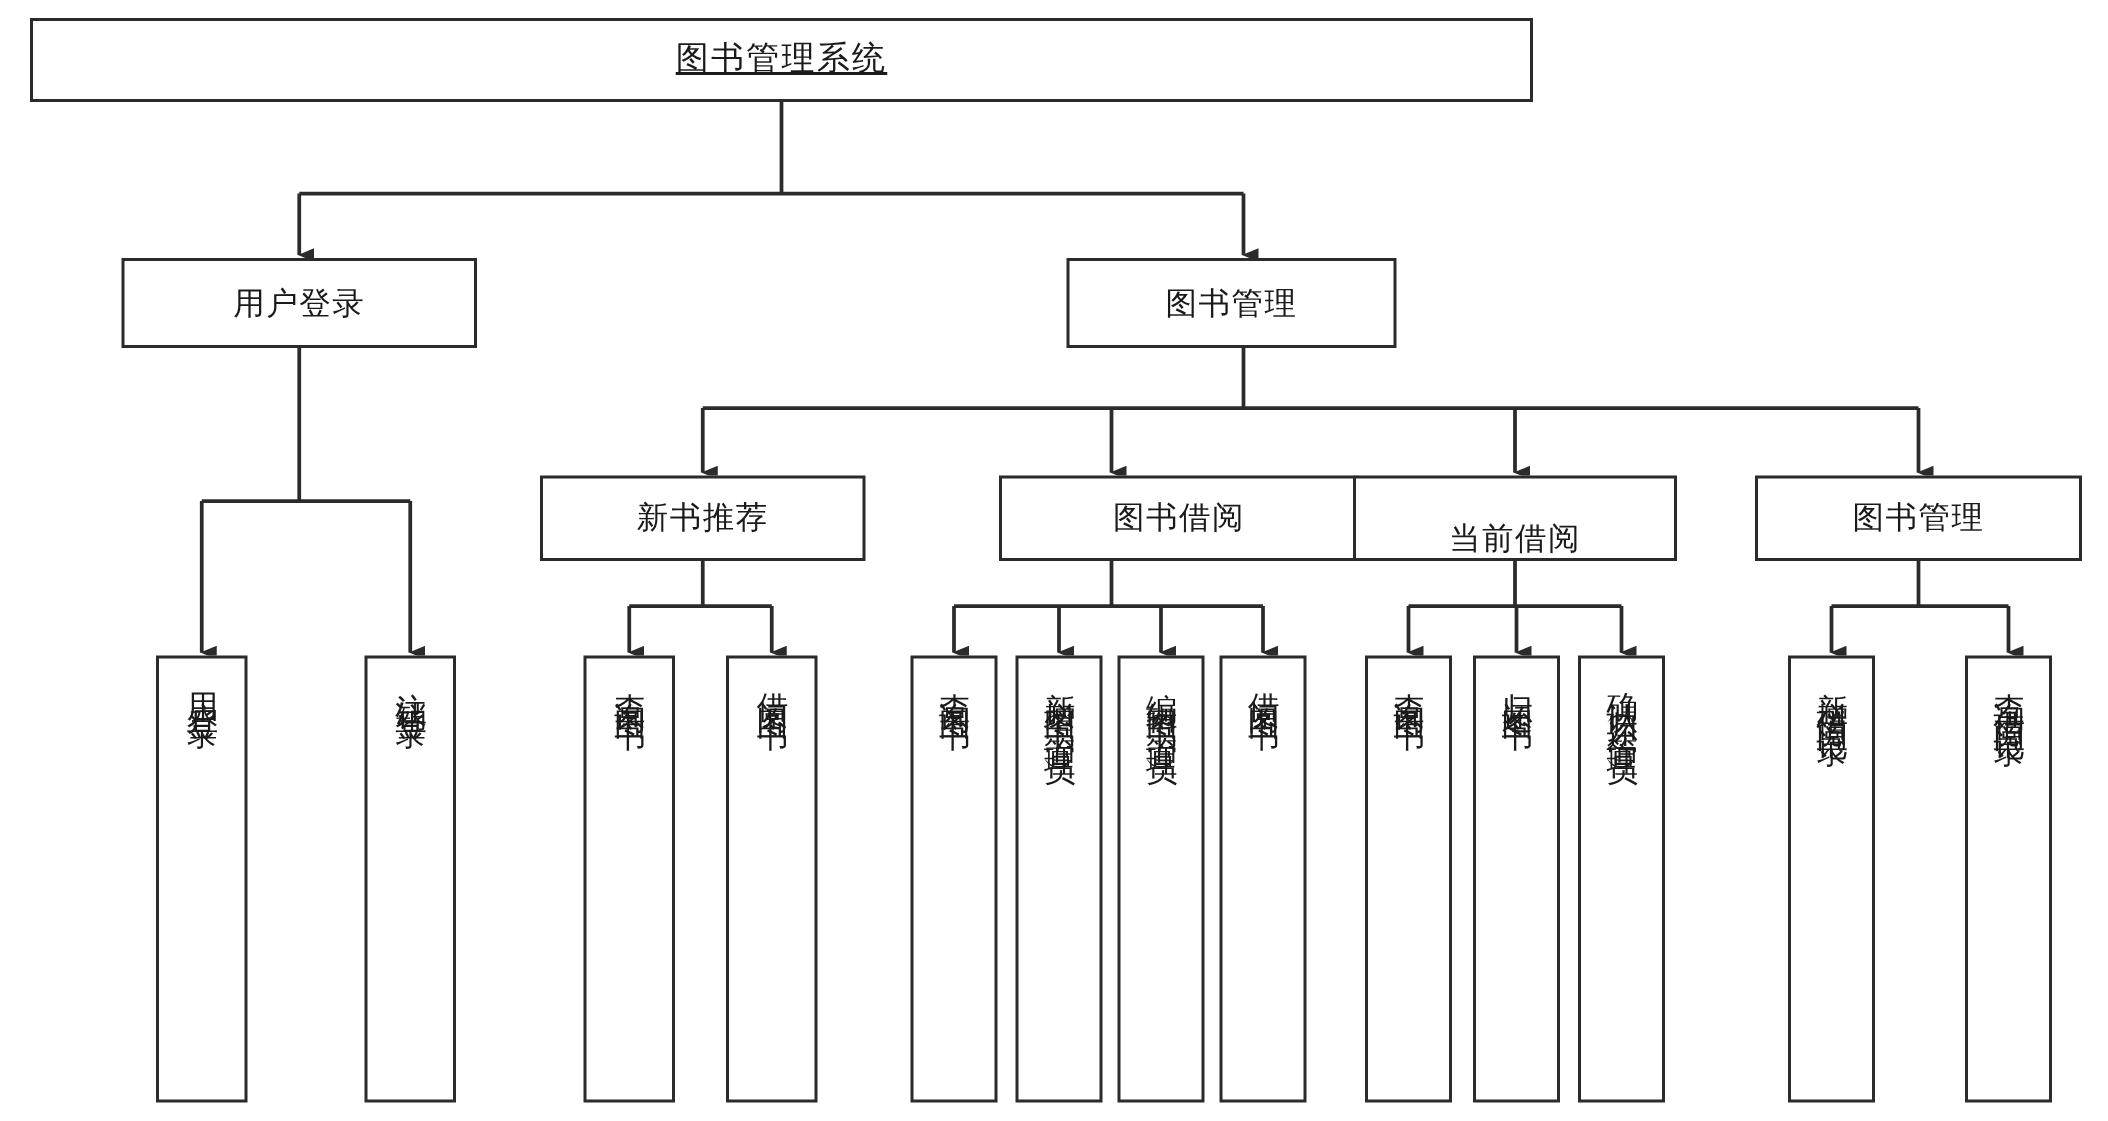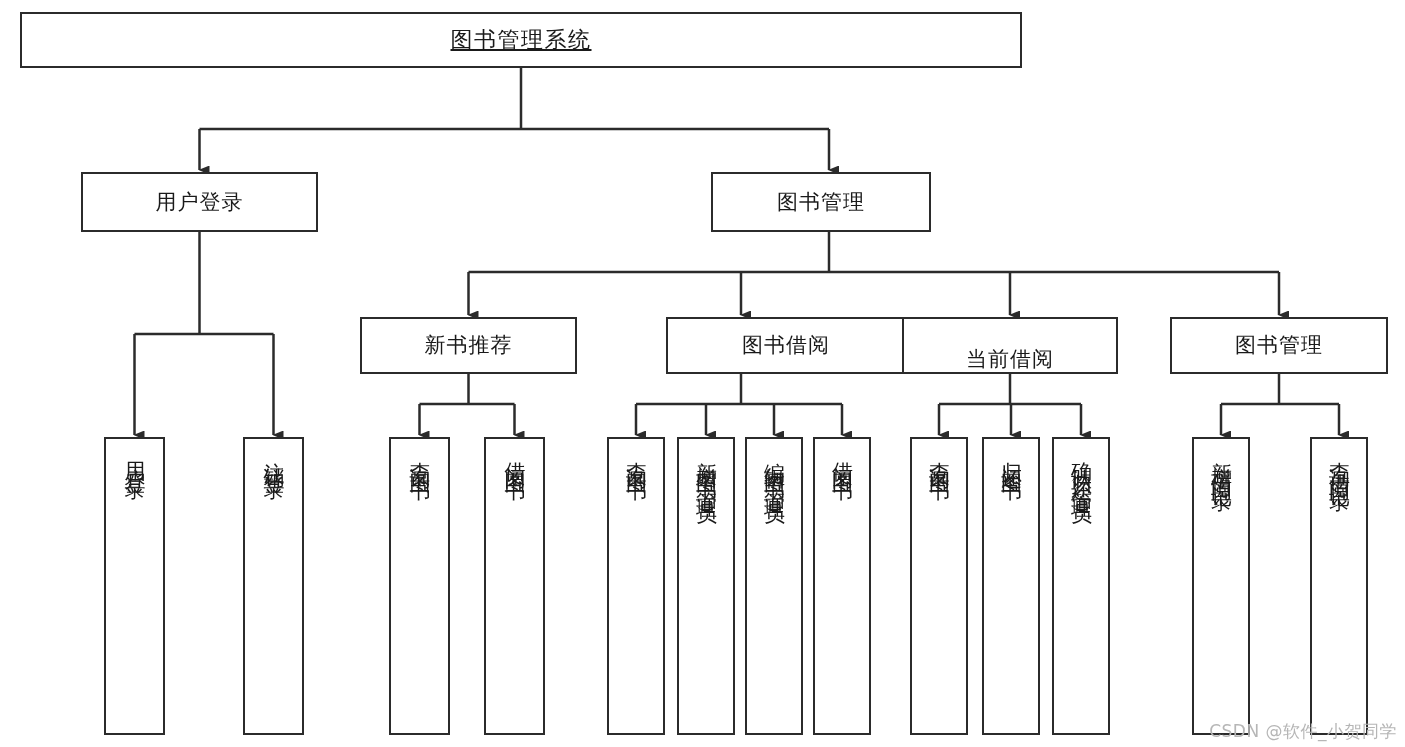--- a/index.html
+++ b/index.html
@@ -154,14 +154,13 @@
       <div class="node level3 vert" style="left: 1052px; top: 437px; width: 58px; height: 298px;">
         <span class="label">确认归还（管理员）</span>
       </div>
       <div class="node level3 vert" style="left: 1192px; top: 437px; width: 58px; height: 298px;">
         <span class="label">新增借阅记录</span>
       </div>
       <div class="node level3 vert" style="left: 1310px; top: 437px; width: 58px; height: 298px;">
         <span class="label">查询借阅记录</span>
       </div>
     </div>
-  <div class="watermark">CSDN @软件_小贺同学</div>
 </div>
 
 </body></html>

